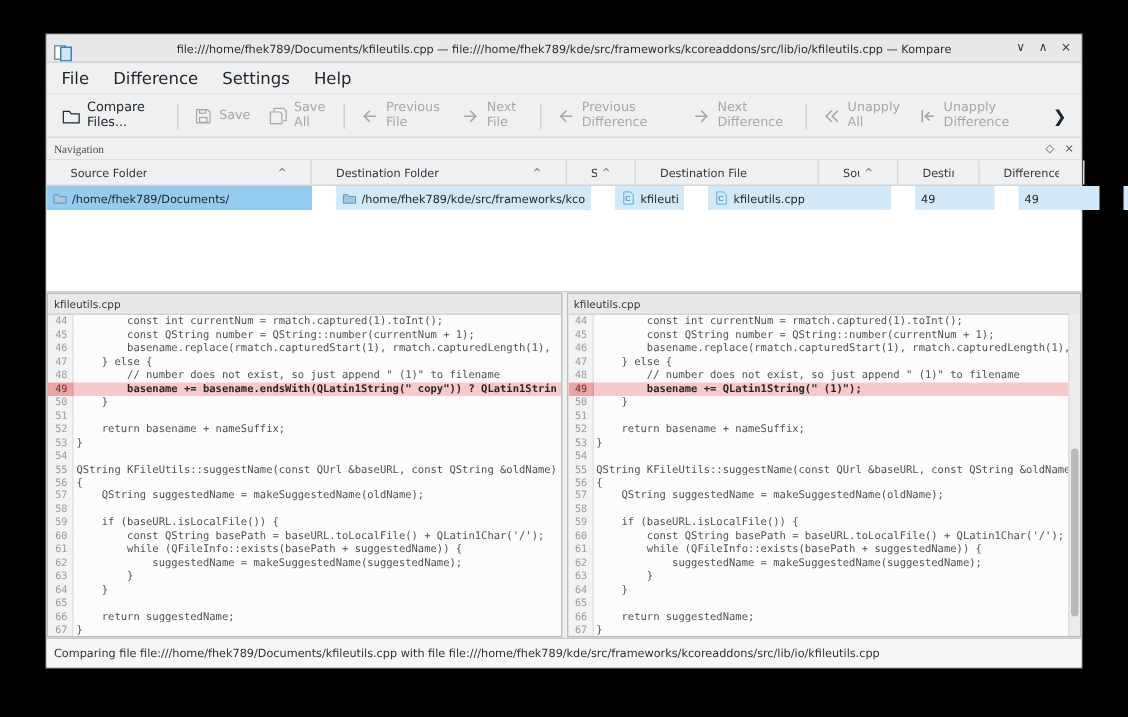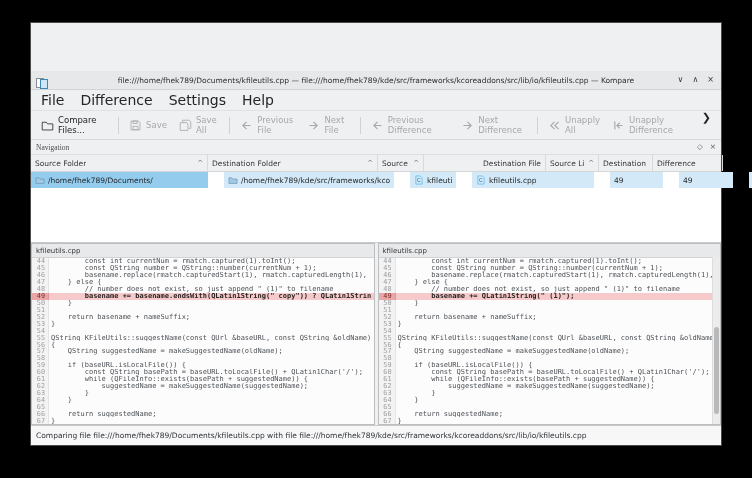--- a/index.html
+++ b/index.html
@@ -3,53 +3,53 @@
 <meta charset="utf-8">
 <style>
   html,body{margin:0;padding:0}
   #screen{position:relative;width:752px;height:478px;background:#000;overflow:hidden;
           font-family:"DejaVu Sans","Liberation Sans",sans-serif;color:#232629;}
   #window{position:absolute;left:30px;top:22px;width:692px;height:424px;background:#eff0f1;
           border:1px solid #4a4a4a;box-sizing:border-box;display:flex;flex-direction:column;}
 
   
   .titlebar{height:18px;flex:none;display:flex;align-items:center;background:#e7e8e9;
-            border-bottom:1px solid #d2d3d4;position:relative;margin-top:48px;}
+            border-bottom:1px solid #d2d3d4;position:relative;}
   .app-icon{width:12px;height:12px;margin-left:5px;flex:none}
   .title-text{position:absolute;left:0;right:0;text-align:center;font-size:7.5px;color:#2b2e31;
               white-space:nowrap;overflow:hidden;}
   .win-controls{margin-left:auto;display:flex;align-items:center;gap:9px;padding-right:7px;z-index:2}
   .win-btn{font-size:8px;color:#33363a;line-height:1;cursor:default}
 
   
   .menubar{height:20px;flex:none;display:flex;align-items:center;padding-left:2px;
            background:#eff0f1;border-bottom:1px solid #e0e1e2;}
-  .menu-item{font-size:14px;padding:3px 8px;color:#232629;}
+  .menu-item{font-size:11px;padding:3px 8px;color:#232629;}
 
   
-  .toolbar{height:28px;flex:none;display:flex;background:#eff0f1;
+  .toolbar{height:28px;flex:none;display:flex;align-items:center;background:#eff0f1;
            border-bottom:1px solid #d7d8d9;padding:0 4px;}
   .tb-btn{display:flex;align-items:center;gap:4px;padding:3px 6px;font-size:8.5px;color:#232629;}
   .tb-btn.disabled{color:#a6a8aa;}
   .tb-ico{width:13px;height:13px;flex:none;display:inline-block}
   .tb-ico svg{width:13px;height:13px;display:block}
   .tb-sep{width:1px;height:17px;background:#d0d1d2;margin:0 4px;flex:none}
   .tb-overflow{margin-left:auto;font-size:11px;color:#232629;padding:0 6px;}
 
   
   .dock-header{height:14px;flex:none;display:flex;align-items:center;background:#eff0f1;
                border-bottom:1px solid #dcdddd;padding:0 5px;}
   .dock-title{font-size:7.5px;color:#4a4d50;font-family:Liberation Serif, serif;}
   .dock-icons{margin-left:auto;display:flex;gap:7px;align-items:center}
   .dock-ic{font-size:7.5px;color:#5a5d60;line-height:1}
 
   .nav-table{flex:none;background:#fff;border-bottom:1px solid #c9cacb;}
   .nav-hrow{display:flex;height:16px;background:#eff0f1;border-bottom:1px solid #d4d5d6;}
   .nav-hcell{box-sizing:border-box;display:flex;align-items:center;font-size:7.5px;color:#33363a;
-             padding:0 4px;border-right:1px solid #d8d9da;overflow:hidden;white-space:nowrap;flex:none}
+             padding:0 16px;border-right:1px solid #d8d9da;overflow:hidden;white-space:nowrap;flex:none}
   .nav-hcell .hlabel{overflow:hidden;white-space:nowrap}
   .nav-hcell .caret{margin-left:auto;padding-left:3px;color:#6a6d70;font-size:7px}
   .nav-body{height:70px;background:#fff;position:relative}
   .nav-row{display:flex;height:16px;gap:16px;}
   .nav-cell{box-sizing:border-box;display:flex;align-items:center;gap:3px;font-size:7.5px;color:#23272b;
             padding:0 4px;overflow:hidden;white-space:nowrap;flex:none}
   .nav-cell.first{background:#94ccee;}
   .nav-cell.rest{background:#d3e9f7;}
   .cell-ico{width:10px;height:10px;flex:none}
   .cell-ico svg{width:10px;height:10px;display:block}
@@ -208,21 +208,21 @@
             <span class="caret">^</span>
           </span>
           <span class="nav-hcell" style="width: 170px;">
             <span class="hlabel">Destination Folder</span>
             <span class="caret">^</span>
           </span>
           <span class="nav-hcell" style="width: 46px;">
             <span class="hlabel">Source File</span>
             <span class="caret">^</span>
           </span>
-          <span class="nav-hcell" style="width: 122px; justify-content: flex-end;">
+          <span class="nav-hcell" style="width: 122px;">
             <span class="hlabel">Destination File</span>
           </span>
           <span class="nav-hcell" style="width: 53px;">
             <span class="hlabel">Source Line</span>
             <span class="caret">^</span>
           </span>
           <span class="nav-hcell" style="width: 54px;">
             <span class="hlabel">Destination Line</span>
           </span>
           <span class="nav-hcell" style="width: 70px;">

